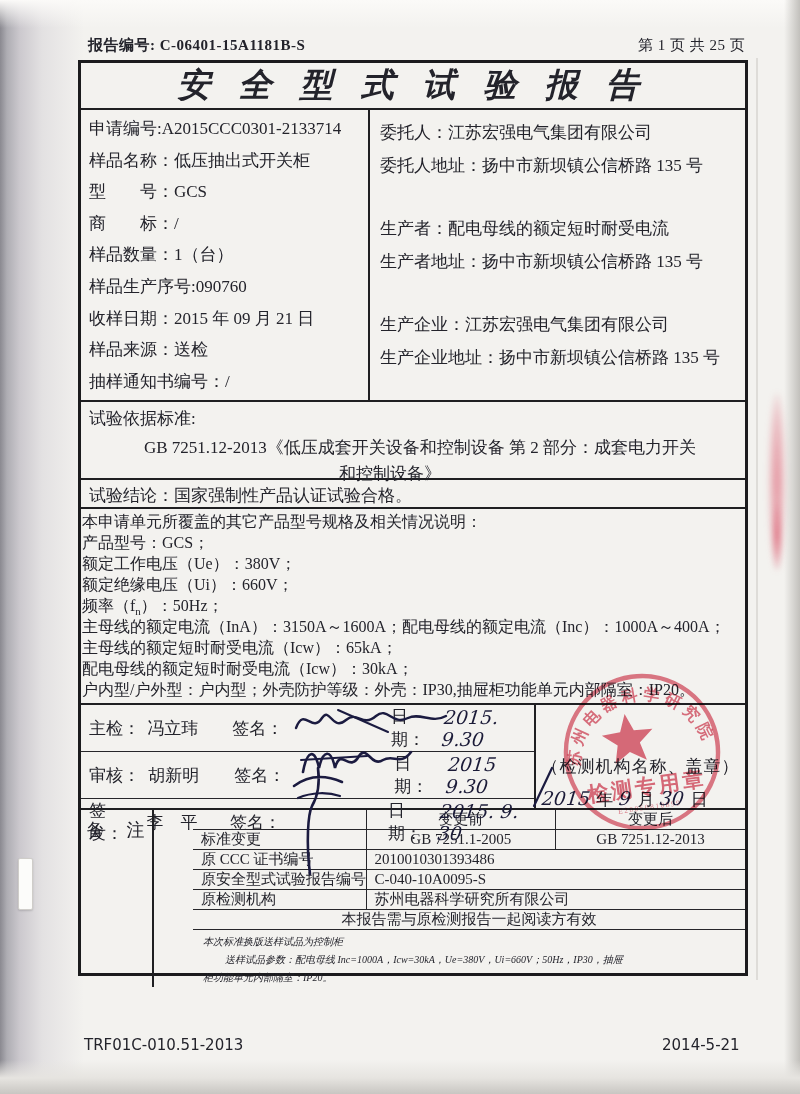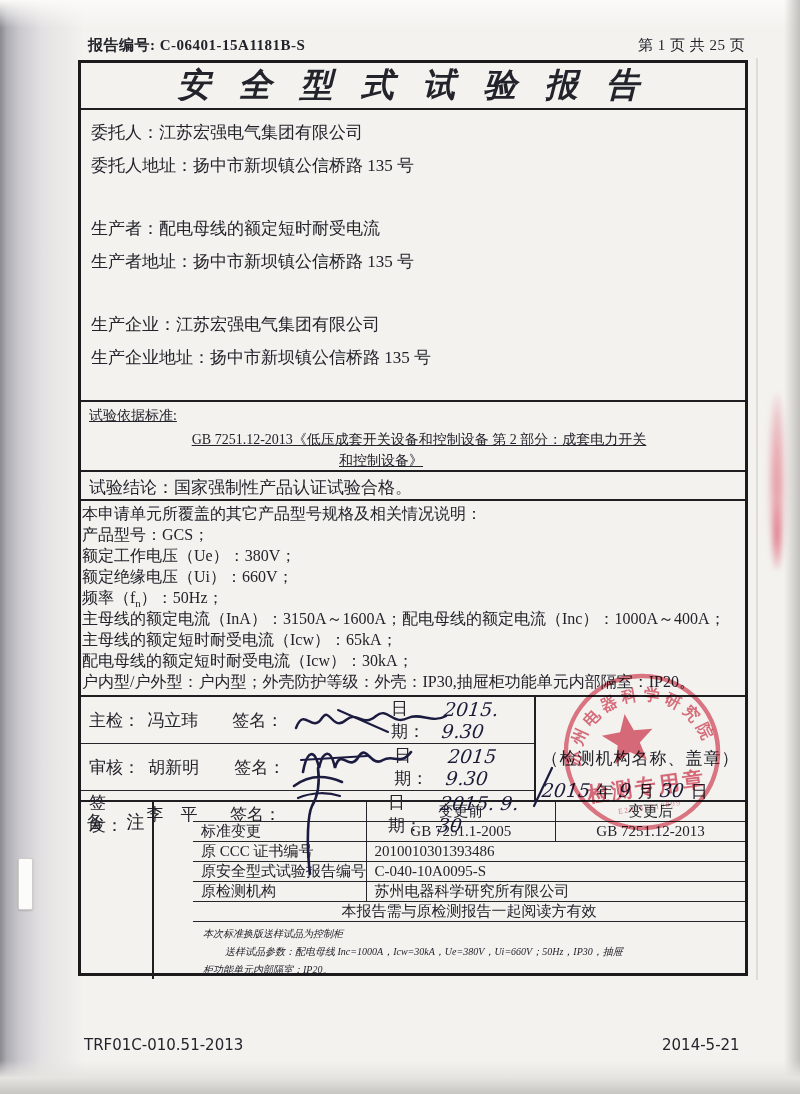--- a/index.html
+++ b/index.html
@@ -37,23 +37,23 @@
   .sec{box-sizing:border-box;border-bottom:2px solid #1f1f22;}
   .s-title{height:50px;display:flex;align-items:center;justify-content:center;
     font-size:33px;font-weight:bold;letter-spacing:10px;border-bottom-width:2.5px;font-style:italic;}
   .s-info{height:292px;display:flex;}
   .info-left{width:289px;box-sizing:border-box;border-right:2px solid #1f1f22;
     padding:3px 2px 3px 8px;display:flex;flex-direction:column;justify-content:space-around;}
   .info-left div{font-size:17px;white-space:nowrap;}
   .info-right{flex:1;padding:6px 4px 0 10px;font-size:17px;}
   .info-right .grp{margin-bottom:30px;}
   .info-right .grp div{line-height:33px;}
-  .s-standards{height:78px;padding-top:5px;font-size:14px;text-decoration:underline;}
+  .s-standards{height:78px;padding-top:5px;font-size:17px;}
   .std-label{padding-left:8px;}
-  .std-line1{text-align:center;padding-left:12px;margin-top:6px;}
+  .std-line1{text-align:left;padding-left:28px;margin-top:6px;margin-left:35px;}
   .std-line2{margin-left:258px;margin-top:3px;}
   .s-conclusion{height:30px;font-size:17px;padding:4px 0 0 8px;}
   .s-spec{height:244px;padding:3px 8px 2px 1px;font-size:16px;display:flex;
     flex-direction:column;justify-content:space-around;}
   .s-spec .sub{font-size:11px;vertical-align:sub;}
   
   .s-sign{height:105px;display:flex;}
   .sign-left{width:455px;box-sizing:border-box;border-right:2px solid #1f1f22;
     display:flex;flex-direction:column;}
   .sign-row{flex:1;display:flex;align-items:center;padding-left:8px;font-size:17px;
@@ -106,20 +106,31 @@
   <div class="red-smear2"></div>
 
   <div class="ph ph-left">报告编号: C-06401-15A1181B-S</div>
   <div class="ph ph-right">第 1 页 共 25 页</div>
 
   <div class="sheet">
 
     <div class="sec s-title">安 全 型 式 试 验 报 告</div>
 
     <div class="sec s-info">
+      <div class="info-left">
+        <div>申请编号:A2015CCC0301-2133714</div>
+        <div>样品名称：低压抽出式开关柜</div>
+        <div>型　　号：GCS</div>
+        <div>商　　标：/</div>
+        <div>样品数量：1（台）</div>
+        <div>样品生产序号:090760</div>
+        <div>收样日期：2015 年 09 月 21 日</div>
+        <div>样品来源：送检</div>
+        <div>抽样通知书编号：/</div>
+      </div>
       <div class="info-right">
         <div class="grp">
           <div>委托人：江苏宏强电气集团有限公司</div>
           <div>委托人地址：扬中市新坝镇公信桥路 135 号</div>
         </div>
         <div class="grp">
           <div>生产者：配电母线的额定短时耐受电流</div>
           <div>生产者地址：扬中市新坝镇公信桥路 135 号</div>
         </div>
         <div class="grp">

